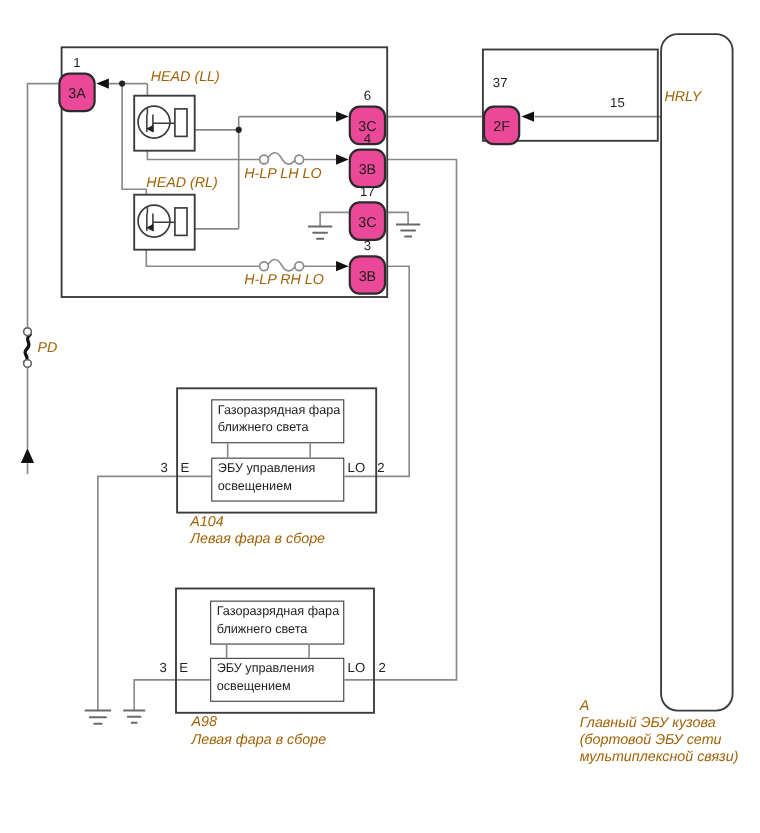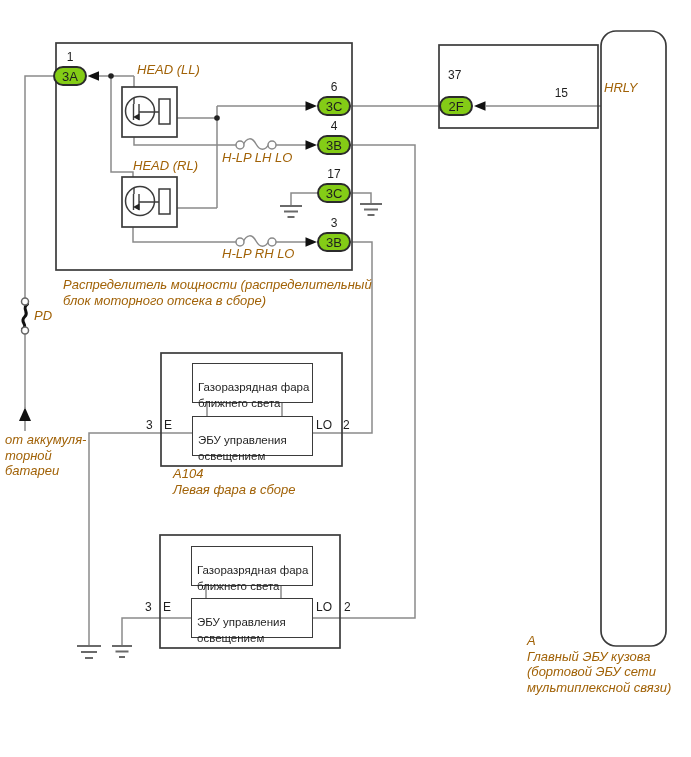--- a/index.html
+++ b/index.html
@@ -21,34 +21,34 @@
   }
   .pin{
     position:absolute;
     font-size:12px;line-height:13px;
     color:#1f1f1f;
   }
   .pin.ctr{text-align:center;width:34px;}
   .conn{
     position:absolute;
     box-sizing:border-box;
-    width:34px;height:20px;
+    width:34px;height:36px;
     border:2px solid #2b2b2b;
     border-radius:10px;
-    background:#84cc16;
+    background:#ec4899;
     font-size:13px;
     display:flex;align-items:center;justify-content:center;
   }
   .ibox{
     position:absolute;
     box-sizing:border-box;
     border:1.6px solid #3b3b3b;
     background:#fff;
     font-size:11.5px;line-height:15.5px;
-    padding:16px 2px 0 5px;
+    padding:2px 2px 0 5px;
     white-space:pre-line;
   }
 </style>
 </head>
 <body>
 
 <div id="canvas">
 
   <svg id="wires" width="691" height="757" viewBox="0 0 691 757">
 
@@ -149,32 +149,29 @@
   <div class="pin ctr" style="left:317px;top:120px">4</div>
   <div class="pin ctr" style="left:317px;top:168px">17</div>
   <div class="pin ctr" style="left:317px;top:217px">3</div>
   <div class="pin" style="left:448px;top:69px">37</div>
   <div class="pin" style="left:544px;top:87px;width:24px;text-align:right">15</div>
 
   <div class="lbl" style="left:137px;top:62px">HEAD (LL)</div>
   <div class="lbl" style="left:133px;top:158px">HEAD (RL)</div>
   <div class="lbl" style="left:222px;top:150px">H-LP LH LO</div>
   <div class="lbl" style="left:222px;top:246px">H-LP RH LO</div>
-  <div class="lbl" style="left:63px;top:277px">Распределитель мощности (распределительный
-блок моторного отсека в сборе)</div>
   <div class="lbl" style="left:604px;top:80px">HRLY</div>
   <div class="lbl" style="left:527px;top:633px">A
 Главный ЭБУ кузова
 (бортовой ЭБУ сети
 мультиплексной связи)</div>
   <div class="lbl" style="left:34px;top:308px">PD</div>
-  <div class="lbl" style="left:5px;top:432px">от аккумуля-
-торной
-батареи</div>
   <div class="lbl" style="left:173px;top:466px">A104
+Левая фара в сборе</div>
+  <div class="lbl" style="left:174px;top:648px">A98
 Левая фара в сборе</div>
 
   <div class="ibox" style="left:192px;top:363px;width:121px;height:40px">Газоразрядная фара
 ближнего света</div>
   <div class="ibox" style="left:192px;top:416px;width:121px;height:40px">ЭБУ управления
 освещением</div>
   <div class="ibox" style="left:191px;top:546px;width:122px;height:40px">Газоразрядная фара
 ближнего света</div>
   <div class="ibox" style="left:191px;top:598px;width:122px;height:40px">ЭБУ управления
 освещением</div>

